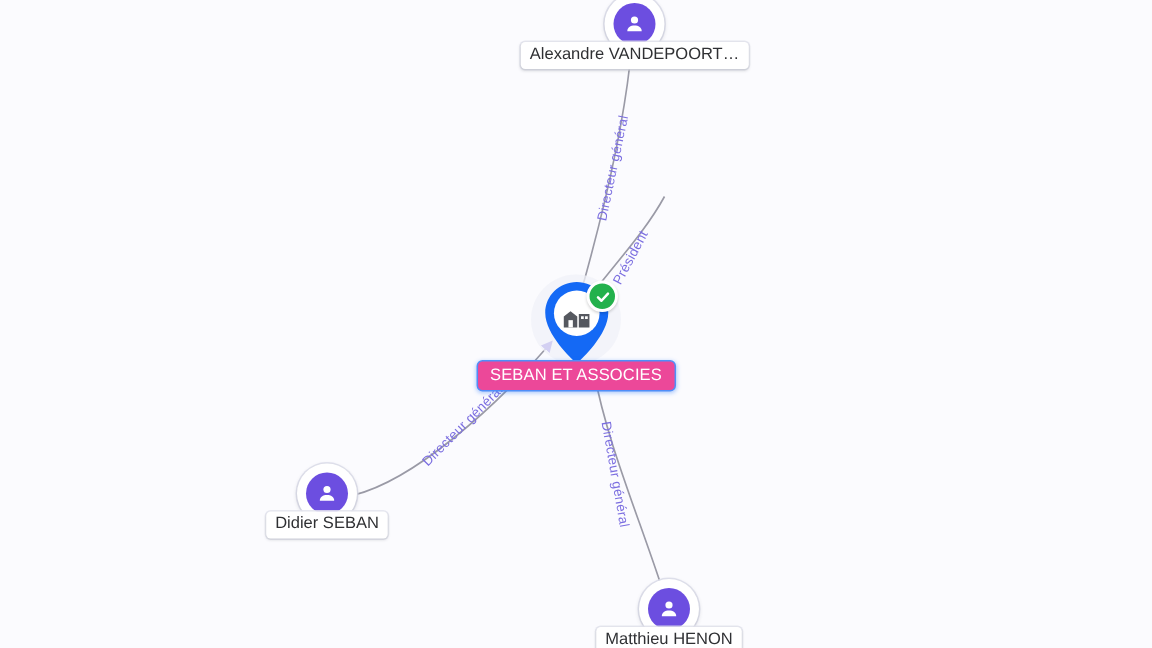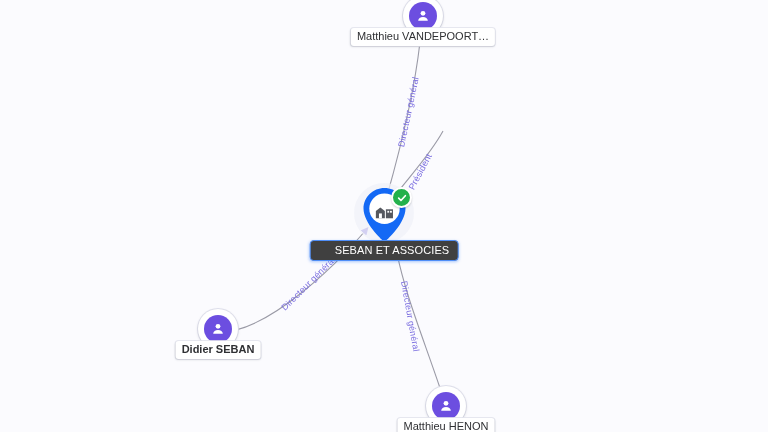--- a/index.html
+++ b/index.html
@@ -51,22 +51,22 @@
     display:flex;align-items:center;justify-content:center;
   }
   .check-badge{
     position:absolute;left:33px;top:1px;width:17px;height:17px;border-radius:50%;
     background:#23b14c;border:2px solid #ffffff;
     display:flex;align-items:center;justify-content:center;
     box-shadow:0 1px 2px rgba(0,0,0,.18);
   }
   .clabel{
     position:absolute;left:50%;top:54px;transform:translateX(-50%);
-    background:#404040;color:#ffffff;border:1px solid #4f8ef8;
-    border-radius:4px;padding:3px 8px 4px 24px;white-space:nowrap;
+    background:#ec4899;color:#ffffff;border:1px solid #4f8ef8;
+    border-radius:4px;padding:3px 8px 4px 8px;white-space:nowrap;
     font-size:11px;line-height:12px;letter-spacing:.1px;
     box-shadow:0 1px 3px rgba(20,105,245,.35);
   }
 
   
   .elabel{
     position:absolute;white-space:nowrap;
     font-size:9px;line-height:10px;color:#7b6ee0;
     transform-origin:0 50%;
     letter-spacing:.15px;
@@ -100,25 +100,25 @@
 
   <div class="person" style="left:423px;top:16px;">
     <div class="ring">
       <div class="avatar">
         <svg width="16" height="16" viewBox="0 0 24 24" fill="#ffffff">
           <circle cx="12" cy="8" r="3.6"></circle>
           <path d="M4.8 19.2c0-3.6 3.2-5.6 7.2-5.6s7.2 2 7.2 5.6z"></path>
         </svg>
       </div>
     </div>
-    <div class="nlabel">Matthieu VANDEPOORT…</div>
+    <div class="nlabel">Alexandre VANDEPOORT…</div>
   </div>
 
 
-  <div class="person" style="left:218px;top:329px;font-weight:bold;">
+  <div class="person" style="left:218px;top:329px;">
     <div class="ring">
       <div class="avatar">
         <svg width="16" height="16" viewBox="0 0 24 24" fill="#ffffff">
           <circle cx="12" cy="8" r="3.6"></circle>
           <path d="M4.8 19.2c0-3.6 3.2-5.6 7.2-5.6s7.2 2 7.2 5.6z"></path>
         </svg>
       </div>
     </div>
     <div class="nlabel">Didier SEBAN</div>
   </div>

